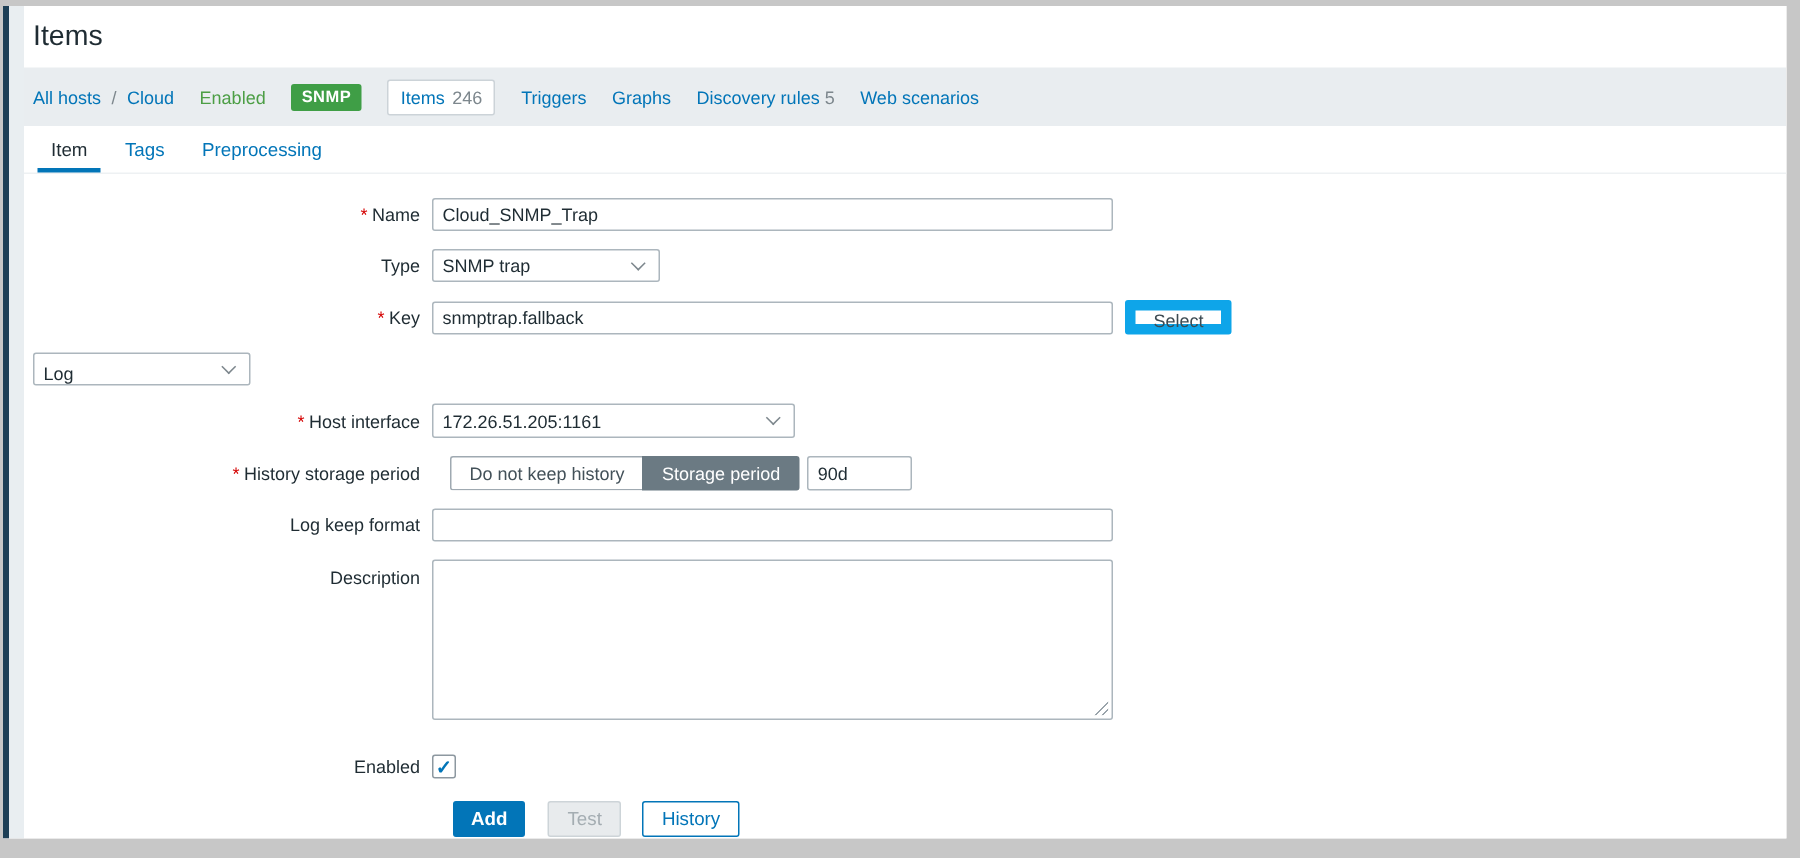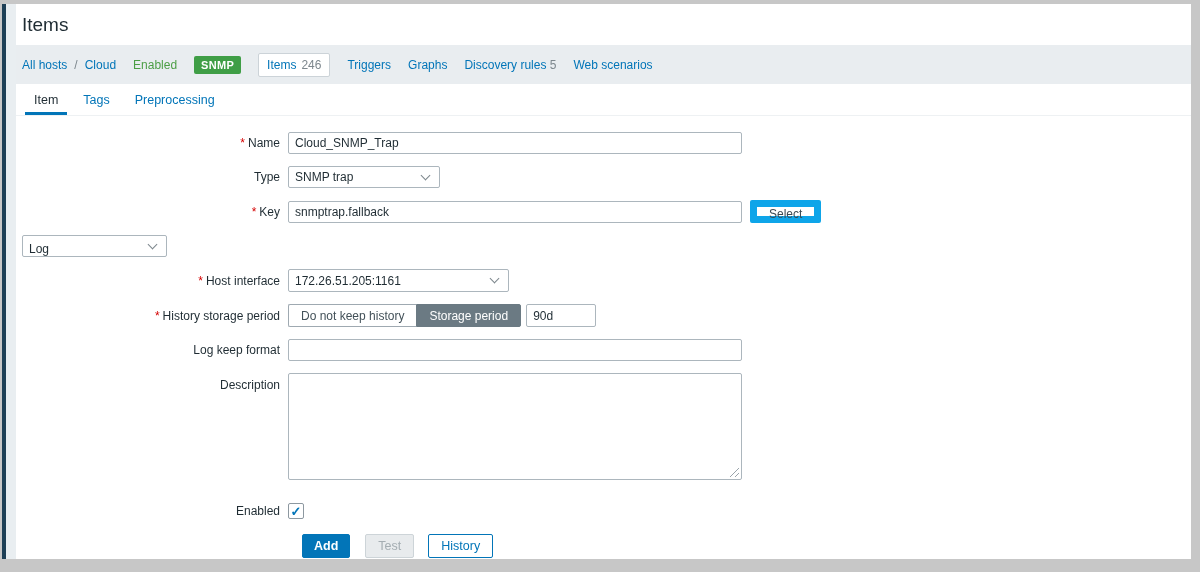--- a/index.html
+++ b/index.html
@@ -67,39 +67,39 @@
   .inp-wide { width:454px; height:22px; }
   .inp-short { width:70px; height:23px; margin-left:5px; }
 
   .select {
     position:relative; display:inline-flex; align-items:center;
     border:1px solid #acb6bd; border-radius:2px; background:#fff;
     height:22px; padding:0 26px 0 6px; cursor:pointer;
   }
   .select.w-type { width:152px; }
   .select.w-info { width:145px;align-items:flex-end; }
-  .select.w-iface { width:221px; height:23px; }
+  .select.w-iface { width:242px; height:23px; }
   .chev {
     position:absolute; right:10px; top:7px; width:7px; height:7px;
     border-right:1.4px solid #7d878d; border-bottom:1.4px solid #7d878d;
     transform:rotate(45deg); margin-top:-2px;
   }
 
   .btn-select {
     margin-left:8px; height:23px; background:#fff; border:7px solid #0ea5e9;
     border-radius:2px; color:#3c4a52; font-size:12px; padding:0 12px; cursor:pointer;
     font-family:"Liberation Sans", sans-serif;
   }
 
   .seg { display:inline-flex; }
   .seg-opt {
     height:23px; display:inline-flex; align-items:center; padding:0 12px;
     border:1px solid #9fa9b1; background:#fff; color:#435159; cursor:pointer; font-size:12px;
   }
-  .seg-opt:first-child { border-radius:2px 0 0 2px; border-right:none; }
+  .seg-opt:first-child { border-radius:2px 0 0 2px; border-right:none;margin-left:12px; }
   .seg-opt.selected {
     background:#6b7a83; border-color:#6b7a83; color:#fff; border-radius:0 2px 2px 0;
   }
 
   .ta-wrap { position:relative; display:inline-block; }
   .ta-desc { width:454px; height:107px; resize:none; }
   .resize-handle {
     position:absolute; right:3px; bottom:6px; width:10px; height:10px; cursor:nwse-resize;
     background:repeating-linear-gradient(-45deg, transparent 0 2.5px, #9aa4ab 2.5px 3.5px);
     clip-path:polygon(100% 0, 100% 100%, 0 100%);

